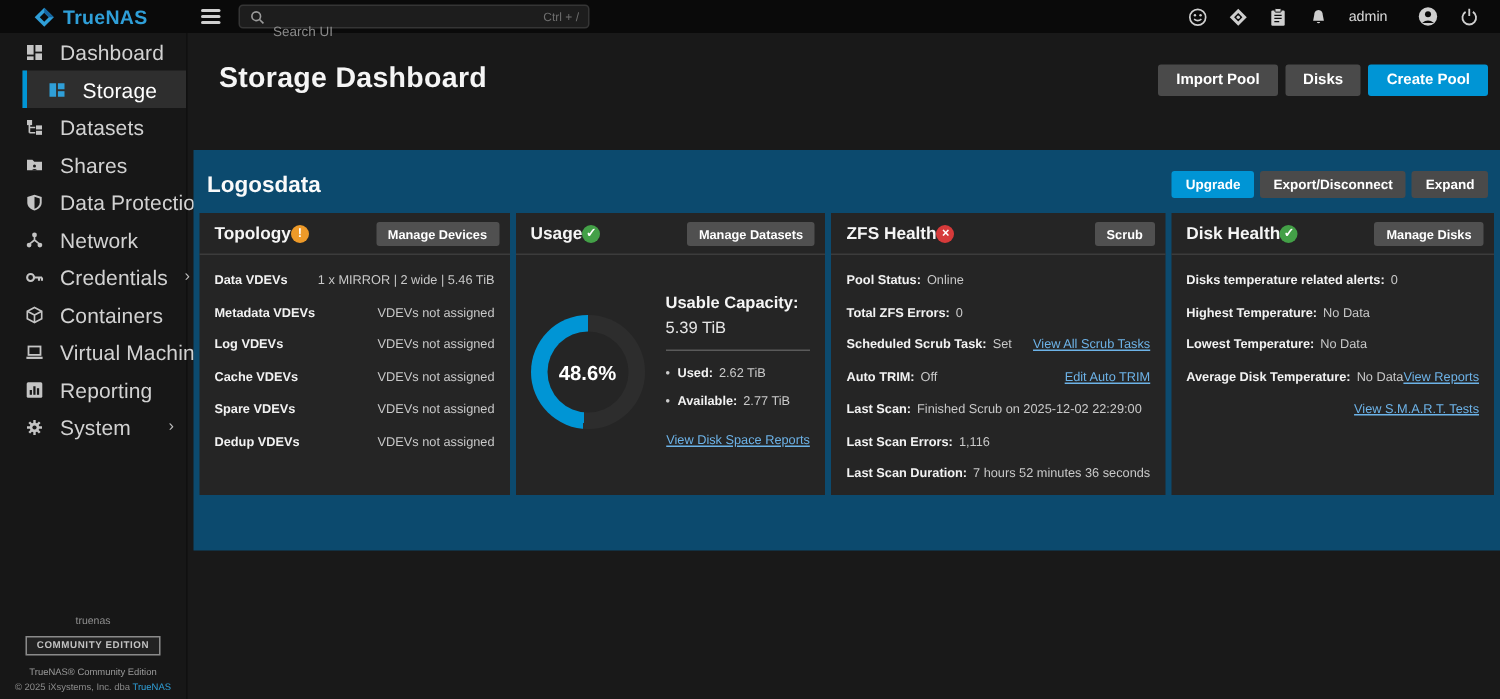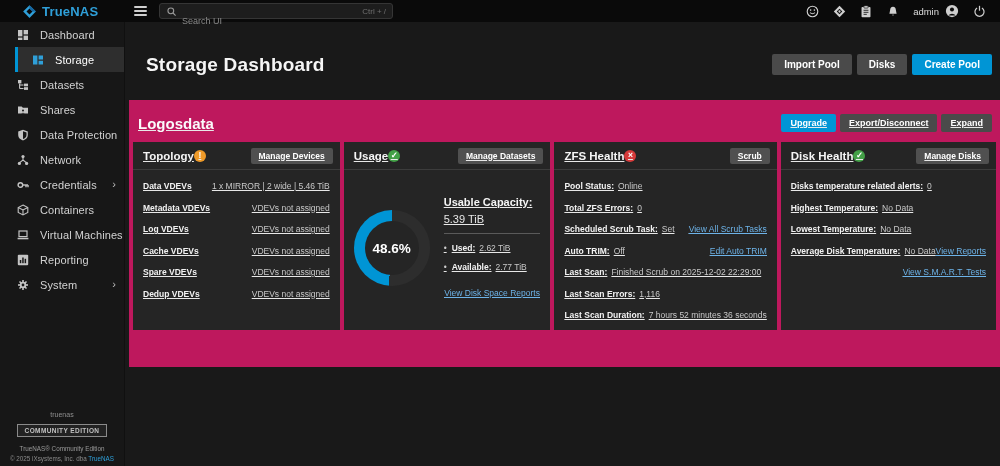--- a/index.html
+++ b/index.html
@@ -24,64 +24,64 @@
   }
   .search input {
     flex:1; background:transparent; border:none; outline:none; color:#cfcfcf; font-size:9px;
     font-family:"Liberation Sans", sans-serif;
     margin-top:20px;
   }
   .search input::placeholder { color:#8a8a8a; }
   .search .shortcut { color:#6f6f6f; font-size:8px; white-space:nowrap; }
   .topbar-right { margin-left:auto; display:flex; align-items:center; gap:13px; padding-right:14px; }
   .tb-icon { width:14px; height:14px; display:flex; align-items:center; justify-content:center; cursor:pointer; }
-  .tb-user { display:flex; align-items:center; gap:6px; cursor:pointer;justify-content:flex-end; }
+  .tb-user { display:flex; align-items:center; gap:20px; cursor:pointer;justify-content:flex-end; }
   .tb-username { color:#dddddd; font-size:9.5px; }
 
   
   .sidebar {
     position:absolute; top:22px; left:0; bottom:0; width:125px;
     background:#171717; border-right:1px solid #101010;
   }
   .nav-item {
     height:25px; display:flex; align-items:center; gap:11px; padding-left:13px; padding-right:8px;
     cursor:pointer; color:#d2d2d2; border-left:3px solid transparent;
   }
   .nav-item .ni-icon { width:13px; height:13px; flex:0 0 13px; display:flex; align-items:center; justify-content:center; }
-  .nav-item .ni-label { font-size:11px; letter-spacing:.1px; white-space:nowrap; }
+  .nav-item .ni-label { font-size:14px; letter-spacing:.1px; white-space:nowrap; }
   .nav-item .chev { margin-left:auto; color:#bdbdbd; font-size:11px; line-height:1; }
   .nav-item.active { background:#2e2e2e; border-left:3px solid #0095d5; color:#ffffff;margin-left:15px; }
   .sidebar-footer { position:absolute; bottom:4px; left:0; right:0; text-align:center; }
   .hostname { color:#8f8f8f; font-size:7px; margin-bottom:6px; }
   .edition-badge {
     display:inline-block; border:1px solid #8a8a8a; color:#c2c2c2; background:#222;
     font-size:6.5px; font-weight:bold; letter-spacing:.4px; padding:2px 7px; margin-bottom:8px; cursor:pointer;
   }
   .edition-line { color:#9a9a9a; font-size:6.3px; margin-bottom:3px; }
   .copyright { color:#8a8a8a; font-size:6.3px; }
   .copyright a { color:#2f9fd8; text-decoration:none; cursor:pointer; }
 
   
   .main { position:absolute; top:22px; left:125px; right:0; bottom:0; }
-  .page-header { display:flex; align-items:flex-start; padding:32px 8px 0 21px; }
+  .page-header { display:flex; align-items:flex-end; padding:20px 8px 0 21px; }
   .page-title { font-size:19px; font-weight:bold; color:#f5f5f5; letter-spacing:.2px; }
   .header-actions { margin-left:auto; display:flex; gap:5px; }
   .btn {
     border:none; border-radius:2px; color:#fff; font-weight:bold; cursor:pointer;
     font-family:"Liberation Sans", sans-serif; white-space:nowrap;
   }
   .btn-gray { background:#4a4a4a; }
   .btn-blue { background:#0095d5; }
   .btn-lg { font-size:10px; padding:5px 12px; }
   .btn-md { font-size:9px; padding:4px 9px; }
   .btn-sm { font-size:8.5px; padding:3px 8px; background:#505050; }
 
   .pool-panel {
     position:absolute; top:78px; left:4px; right:0; height:267px;
-    background:#be185d; padding:8px 4px 0 4px;text-decoration:underline;
+    background:#0c4a6e; padding:8px 4px 0 4px;
   }
   .pool-header { display:flex; align-items:center; padding:6px 4px 10px 5px; }
   .pool-name { font-size:15px; font-weight:bold; color:#fafafa; }
   .pool-actions { margin-left:auto; display:flex; gap:4px; }
 
   .cards { display:flex; gap:4px; padding:0 0 0 0; }
   .card { flex:1; background:#252525; height:188px; position:relative; }
   .card-header { height:27px; display:flex; align-items:center; padding:0 7px 0 10px; }
   .card-title { font-size:11.5px; font-weight:bold; color:#f5f5f5; display:flex; align-items:center; gap:0; }
   .status-dot {

